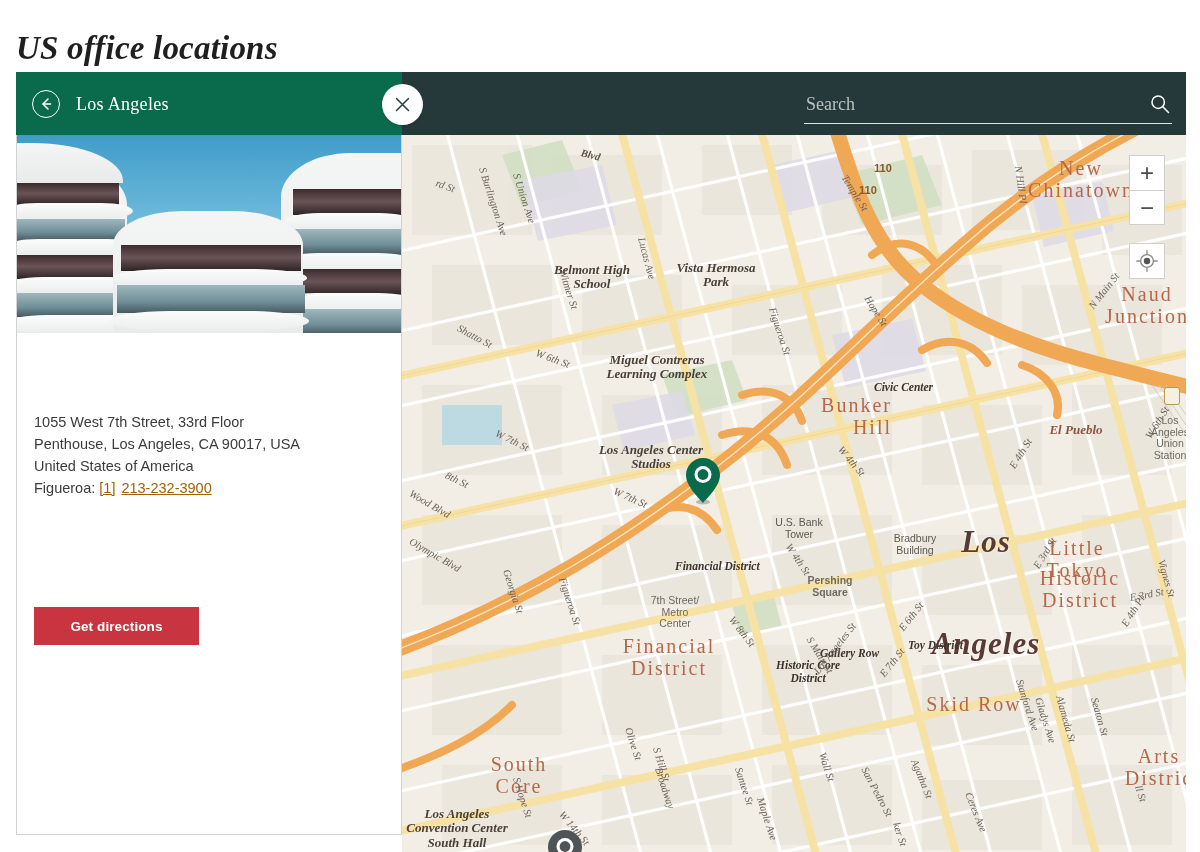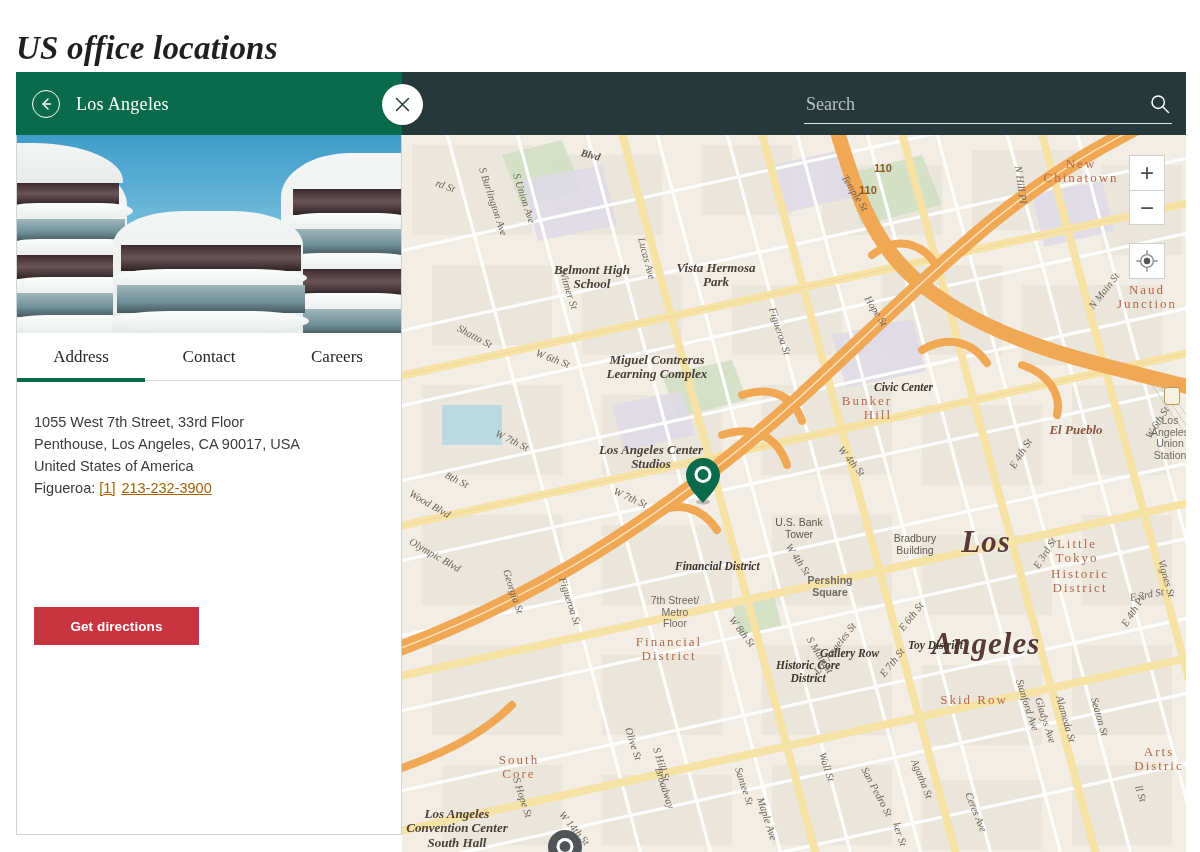--- a/index.html
+++ b/index.html
@@ -191,21 +191,21 @@
   .map-canvas { position: absolute; inset: 0; }
 
   .maplabel {
     position: absolute;
     font-family: "Liberation Serif", serif;
     white-space: pre;
     pointer-events: none;
     line-height: 1.1;
   }
   .lbl-neighborhood { color: #b5694a; font-size: 15px; letter-spacing: 1.6px; text-align: center; }
-  .lbl-neighborhood.big { font-size: 13px; letter-spacing: 2px; }
+  .lbl-neighborhood.big { font-size: 20px; letter-spacing: 2px; }
   .lbl-poi { color: #4a4038; font-size: 13px; font-style: italic; font-weight: bold; text-align:center; }
   .lbl-district { color: #3c332c; font-size: 11.5px; font-style: italic; font-weight: bold; }
   .lbl-city {
     color: #5a3a35; font-size: 31px; font-weight: bold;
     font-style: italic; text-align: center; letter-spacing: 1px;
     text-shadow: 0 0 3px rgba(255,255,255,0.9);
   }
   .lbl-street {
     color: #6b6158; font-size: 10.5px; font-style: italic;
     transform-origin: left center;
@@ -295,25 +295,20 @@
       <div class="band" style="left:260px; top:158px; width:140px; height:18px;"></div>
       <div class="glass lite" style="left:262px; top:174px; width:136px; height:26px;"></div>
 
       <div class="bldg" style="left:96px; top:76px; width:190px; height:124px; border-top-left-radius:70px 34px; border-top-right-radius:70px 34px;"></div>
       <div class="glass" style="left:104px; top:110px; width:180px; height:26px;"></div>
       <div class="band" style="left:96px; top:134px; width:194px; height:18px;"></div>
       <div class="glass lite" style="left:100px; top:150px; width:188px; height:28px;"></div>
       <div class="band" style="left:92px; top:176px; width:200px; height:20px;"></div>
     </div>
 
-    <div class="tabs">
-      <div class="tab active">Address</div>
-      <div class="tab">Contact</div>
-      <div class="tab">Careers</div>
-    </div>
 
     <div class="address-block">
       <div>1055 West 7th Street, 33rd Floor</div>
       <div>Penthouse, Los Angeles, CA 90017, USA</div>
       <div>United States of America</div>
       <div>
         <span>Figueroa:</span>
         <a class="tel-link" href="#"><span>[1]</span><span class="tel-sep"></span><span>213-232-3900</span></a>
       </div>
     </div>
@@ -480,21 +475,21 @@
     <div class="maplabel lbl-plain" style="left:352px; top:382px; width:90px;">U.S. Bank
 Tower</div>
     <div class="maplabel lbl-plain" style="left:468px; top:398px; width:90px;text-align:center;">Bradbury
 Building</div>
     <div class="maplabel lbl-poi" style="left:-10px; top:672px; width:130px;">Los Angeles
 Convention Center
 South Hall</div>
 
     <div class="maplabel lbl-transit" style="left:228px; top:460px; width:90px;">7th Street/
 Metro
-Floor</div>
+Center</div>
     <div class="maplabel lbl-transit" style="left:388px; top:440px; width:80px;font-weight:bold;">Pershing
 Square</div>
     <div class="maplabel lbl-transit" style="left:738px; top:280px; width:60px;">Los
 Angeles
 Union
 Station</div>
     <div style="position:absolute; left:762px; top:252px; width:16px; height:18px; border:1.2px solid #b79a55; border-radius:3px; background:#f6f0e0;"></div>
 
     <div class="shield" style="left:472px; top:27px;">110</div>
     <div class="shield" style="left:457px; top:49px;">110</div>

